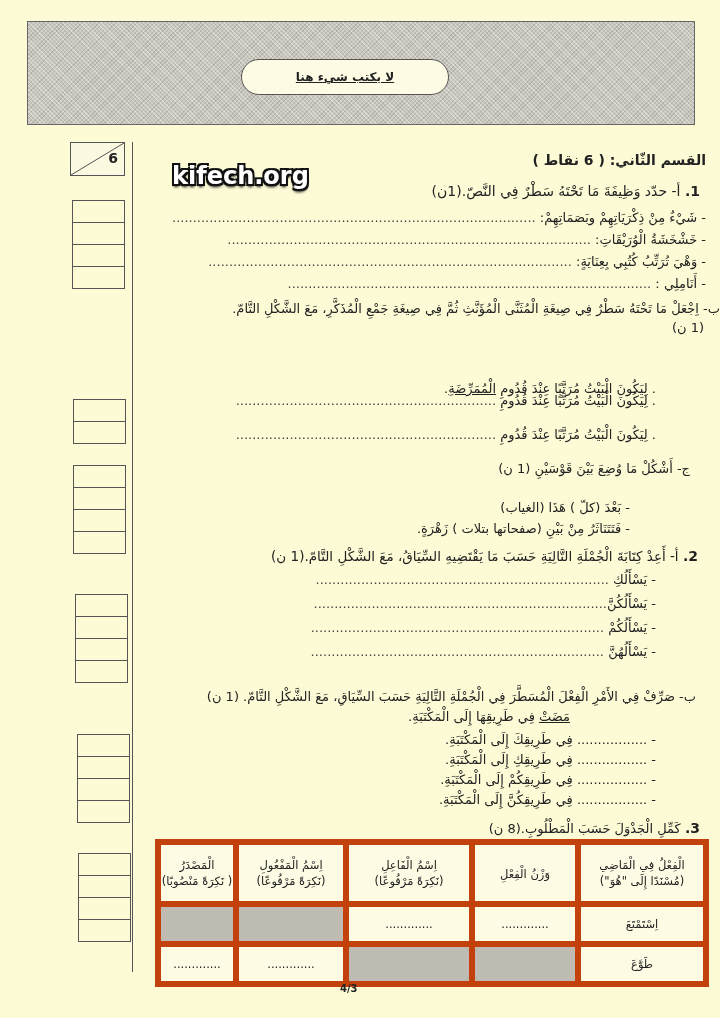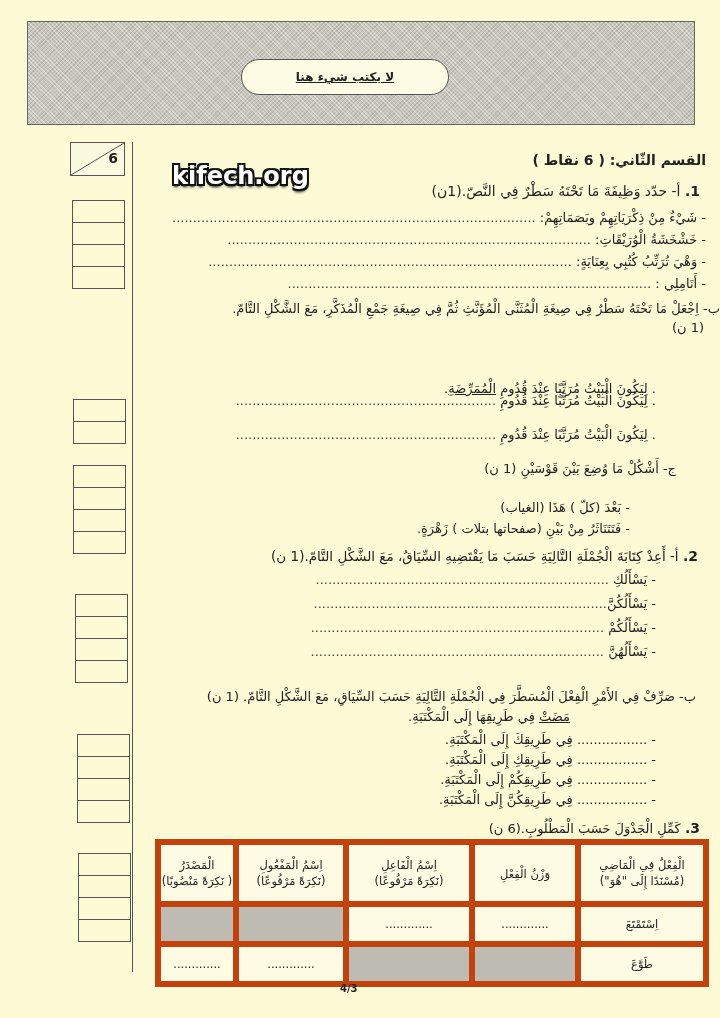--- a/index.html
+++ b/index.html
@@ -101,21 +101,21 @@
 <div class="abs rtl" style="right:64px;top:353px;margin-top:28px;">
   <span>. لِيَكُونَ الْبَيْتُ مُرَتَّبًا عِنْدَ قُدُومِ </span><span class="u">الْمُمَرِّضَةِ</span>.
 </div>
 <div class="abs rtl" style="right:64px;top:393px;">
   <span>. لِيَكُونَ الْبَيْتُ مُرَتَّبًا عِنْدَ قُدُومِ </span><span class="dots">...............................................................</span>
 </div>
 <div class="abs rtl" style="right:64px;top:427px;">
   <span>. لِيَكُونَ الْبَيْتُ مُرَتَّبًا عِنْدَ قُدُومِ </span><span class="dots">...............................................................</span>
 </div>
 
-<div class="abs rtl" style="right:44px;top:461px;text-align:right;">ج- أَشْكُلْ مَا وُضِعَ بَيْنَ قَوْسَيْنِ (1 ن)</div>
+<div class="abs rtl" style="right:30px;top:461px;text-align:right;">ج- أَشْكُلْ مَا وُضِعَ بَيْنَ قَوْسَيْنِ (1 ن)</div>
 <div class="abs rtl" style="right:90px;top:497px;line-height:21px;">
   <div>-   بَعْدَ (كلّ ) هَذَا (الغياب)</div>
   <div>-   فَتَتَنَاثَرُ مِنْ بَيْنِ (صفحاتها بتلات ) زَهْرَةٍ.</div>
 </div>
 
 <div class="abs rtl" style="right:22px;top:548px;font-size:13.5px;">
   <span class="qnum">2.</span>
   <span>أ- أَعِدْ كِتَابَةَ الْجُمْلَةِ التَّالِيَةِ حَسَبَ مَا يَقْتَضِيهِ السِّيَاقُ، مَعَ الشَّكْلِ التَّامّ.(1 ن)</span>
 </div>
 <div class="abs rtl" style="right:64px;top:568px;line-height:24px;">
@@ -131,21 +131,21 @@
 </div>
 <div class="abs rtl" style="right:64px;top:730px;line-height:20px;">
   <div>-   ................. فِي طَرِيقِكَ إِلَى الْمَكْتَبَةِ.</div>
   <div>-   ................. فِي طَرِيقِكِ إِلَى الْمَكْتَبَةِ.</div>
   <div>-   ................. فِي طَرِيقِكُمْ إِلَى الْمَكْتَبَةِ.</div>
   <div>-   ................. فِي طَرِيقِكُنَّ إِلَى الْمَكْتَبَةِ.</div>
 </div>
 
 <div class="abs rtl" style="right:20px;top:820px;">
   <span class="qnum">3.</span>
-  <span>كَمِّلِ الْجَدْوَلَ حَسَبَ الْمَطْلُوبِ.(6 ن)</span>
+  <span>كَمِّلِ الْجَدْوَلَ حَسَبَ الْمَطْلُوبِ.(8 ن)</span>
 </div>
 <table class="abs grid" style="left:155px;top:839px;width:554px;">
   <tbody>
       <tr style="height:44px;">
     <td style="width:122px;line-height:16px;">
           <div>الْفِعْلُ فِي الْمَاضِي</div>
           <div>(مُسْنَدًا إِلَى "هُوَ")</div>
         </td>
     <td style="width:100px;vertical-align:top;padding-top:22px;">
           <div>وَزْنُ الْفِعْلِ</div>

